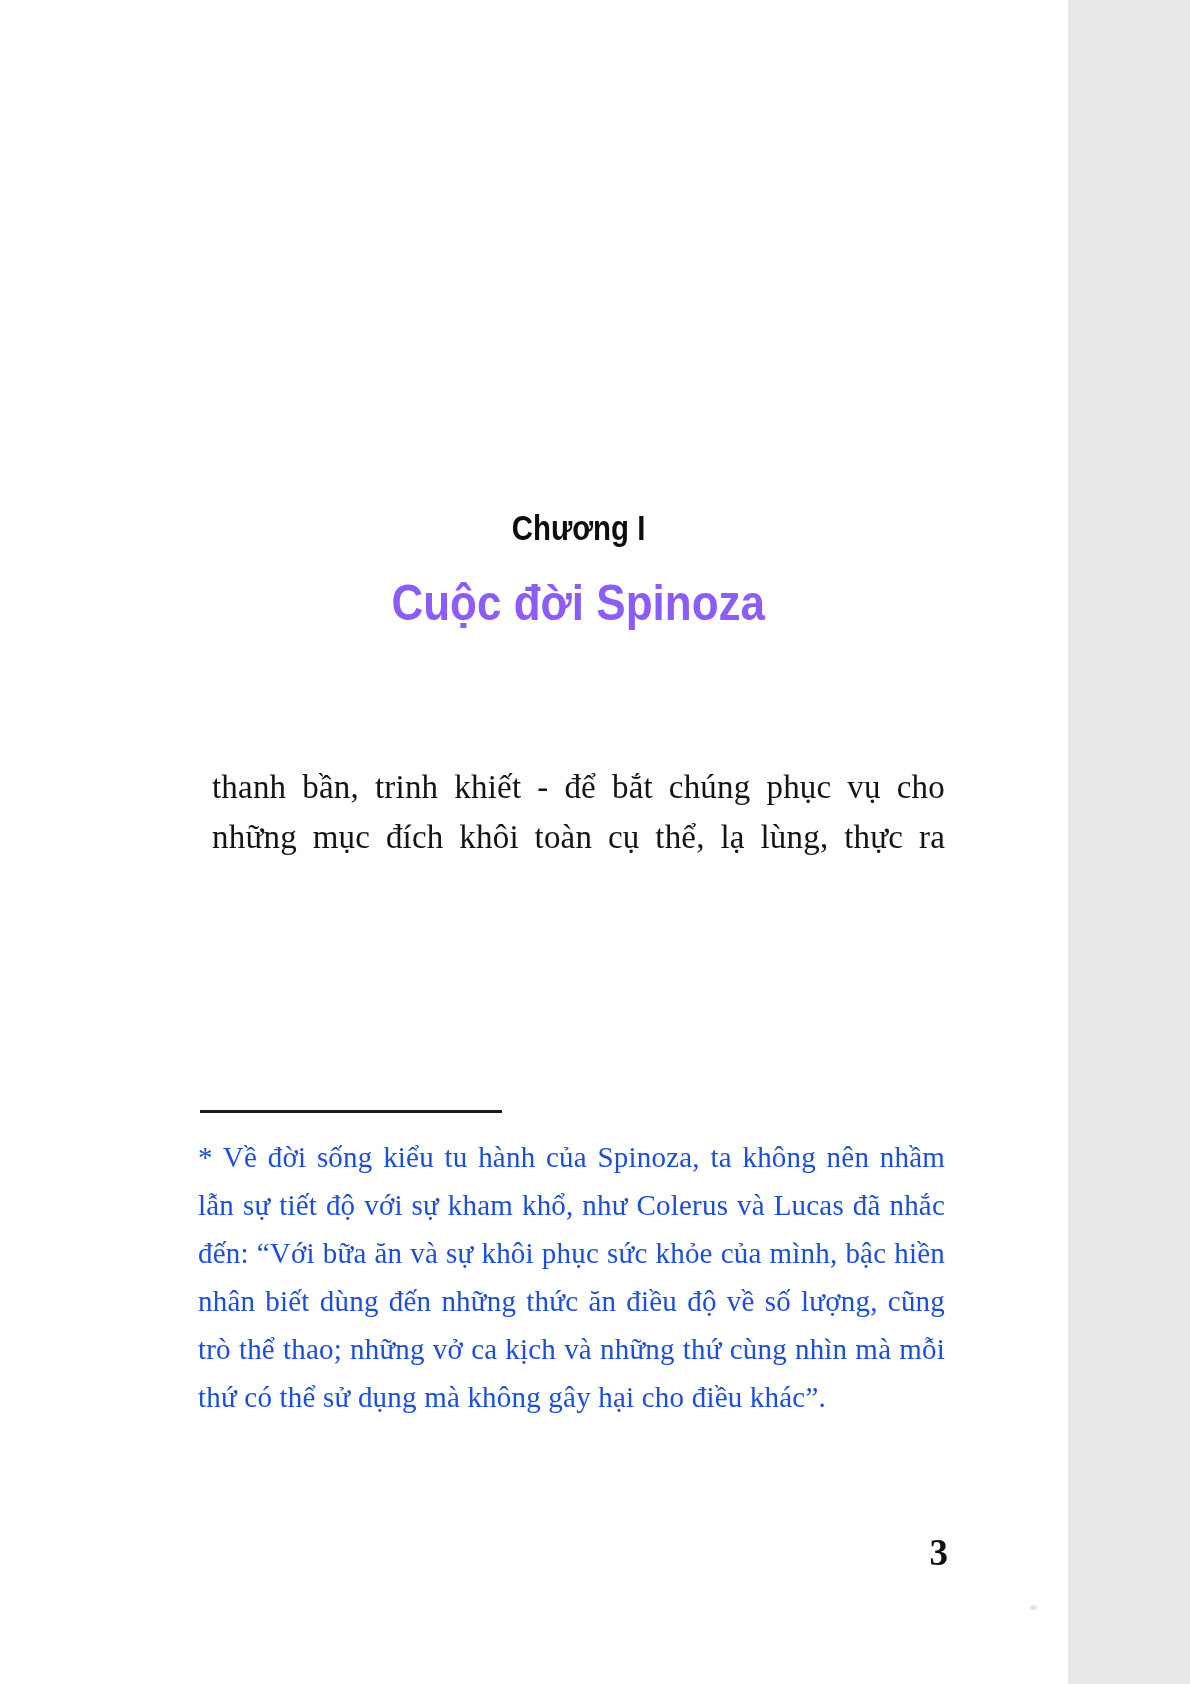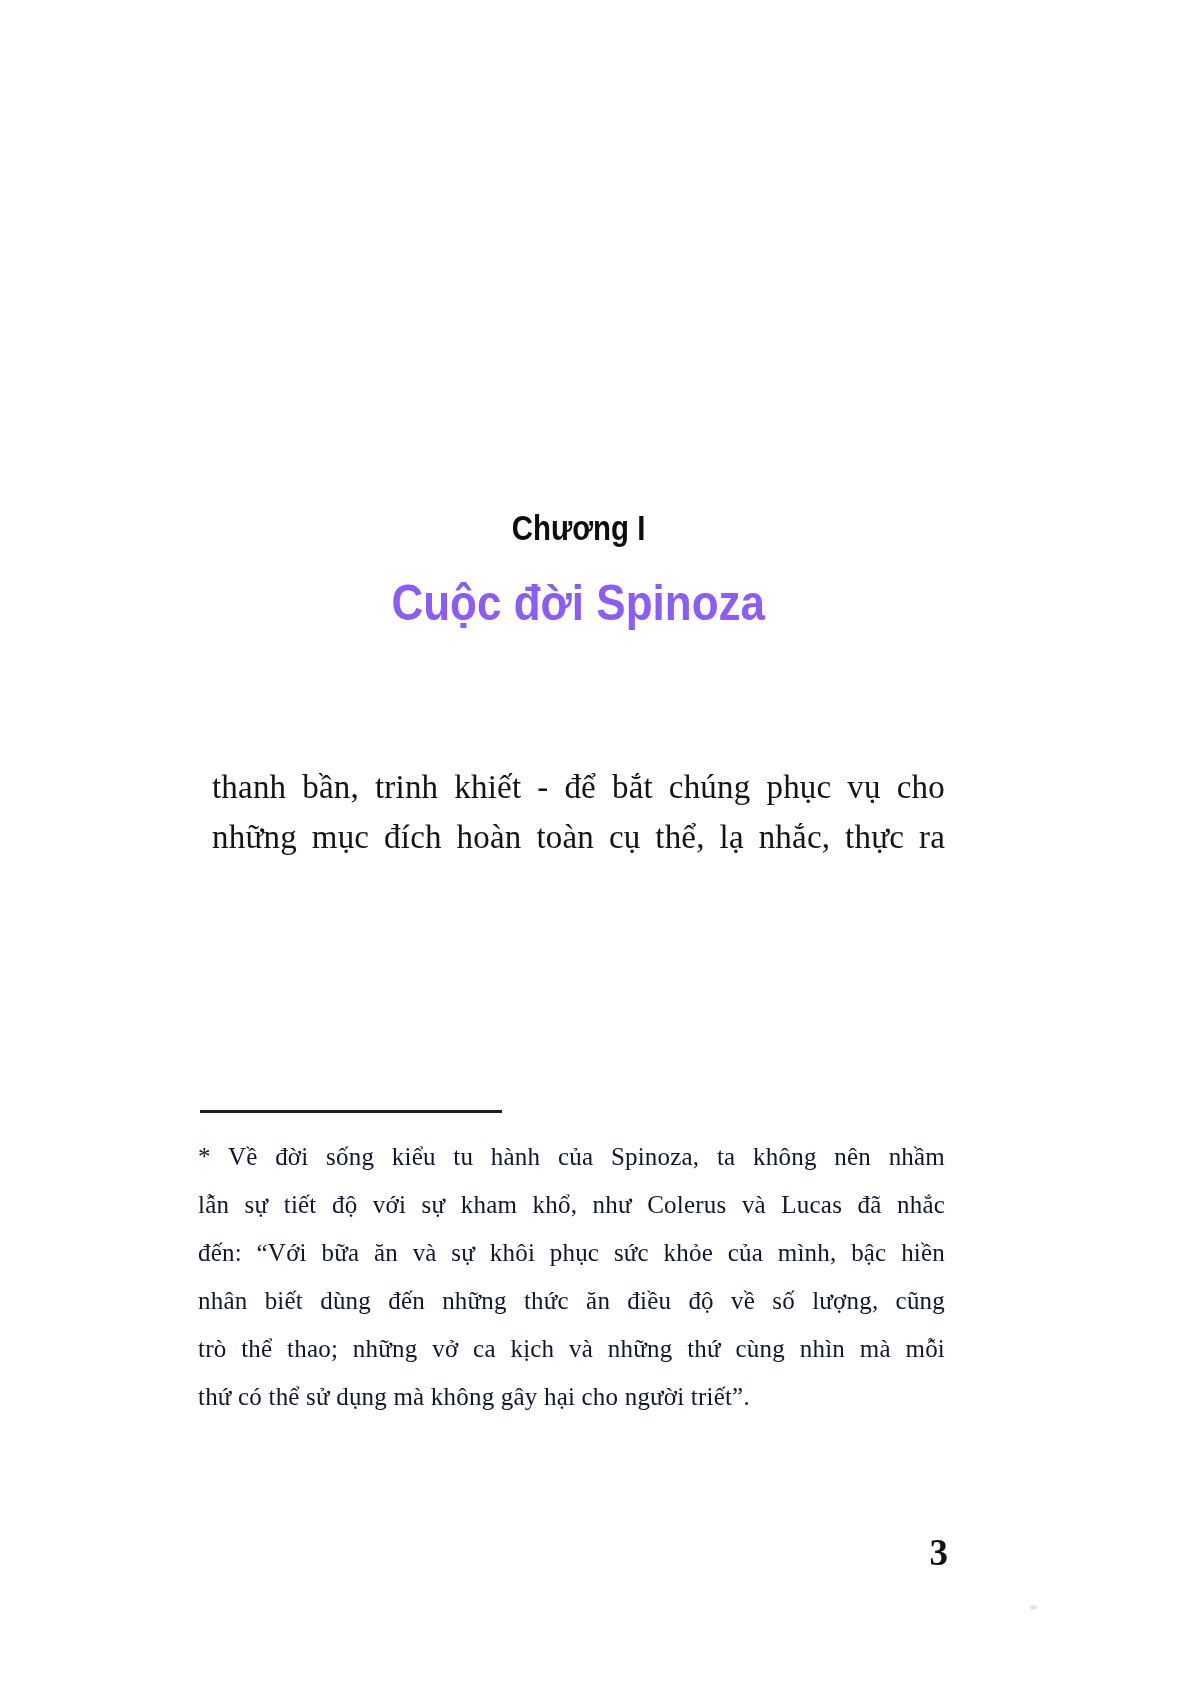--- a/index.html
+++ b/index.html
@@ -1,18 +1,18 @@
 <!DOCTYPE html>
 <html><head>
 <meta charset="utf-8">
 <style>
   html, body { margin: 0; padding: 0; background: #e8e8e8; }
   .page {
     position: relative;
-    width: 1190px;
+    width: 1068px;
     height: 1684px;
     background: #ffffff;
     overflow: hidden;
     font-family: "Liberation Serif", "DejaVu Serif", serif;
     color: #141414;
   }
   .chapter-label {
     position: absolute;
     left: 212px; top: 508px;
     width: 733px; height: 40px;
@@ -68,26 +68,26 @@
     background: #1c1c1c;
   }
   .footnote-block {
     position: absolute;
     left: 198px; top: 1133px;
     width: 747px;
   }
   .footnote-line {
     height: 48px;
     line-height: 48px;
-    font-size: 25px;
+    font-size: 29px;
     text-align: justify;
     text-align-last: justify;
     white-space: nowrap;
     letter-spacing: 0.2px;
-    color: #0f172a;
+    color: #1d4ed8;
   }
   .footnote-line.last { text-align-last: left; }
   .page-number {
     position: absolute;
     left: 848px; top: 1532px;
     width: 100px; height: 42px;
     line-height: 42px;
     text-align: right;
     font-size: 37px;
     font-weight: 700;
@@ -109,31 +109,31 @@
   <div class="chapter-label">
     <span class="squeeze">Chương I</span>
   </div>
 
   <div class="chapter-title">
     <span class="squeeze">Cuộc đời Spinoza</span>
   </div>
 
   <div class="body-block">
     <div class="body-line">thanh bần, trinh khiết - để bắt chúng phục vụ cho</div>
-    <div class="body-line">những mục đích hoàn toàn cụ thể, lạ nhắc, thực ra</div>
+    <div class="body-line">những mục đích khôi toàn cụ thể, lạ lùng, thực ra</div>
   </div>
 
   <div class="footnote-rule"></div>
 
   <div class="footnote-block">
     <div class="footnote-line">* Về đời sống kiểu tu hành của Spinoza, ta không nên nhầm</div>
     <div class="footnote-line">lẫn sự tiết độ với sự kham khổ, như Colerus và Lucas đã nhắc</div>
     <div class="footnote-line">đến: “Với bữa ăn và sự khôi phục sức khỏe của mình, bậc hiền</div>
     <div class="footnote-line">nhân biết dùng đến những thức ăn điều độ về số lượng, cũng</div>
     <div class="footnote-line">trò thể thao; những vở ca kịch và những thứ cùng nhìn mà mỗi</div>
-    <div class="footnote-line last">thứ có thể sử dụng mà không gây hại cho người triết”.</div>
+    <div class="footnote-line last">thứ có thể sử dụng mà không gây hại cho điều khác”.</div>
   </div>
 
   <div class="page-number">3</div>
 
   <div class="scan-speck"></div>
 
 </div>
 
 </body></html>

